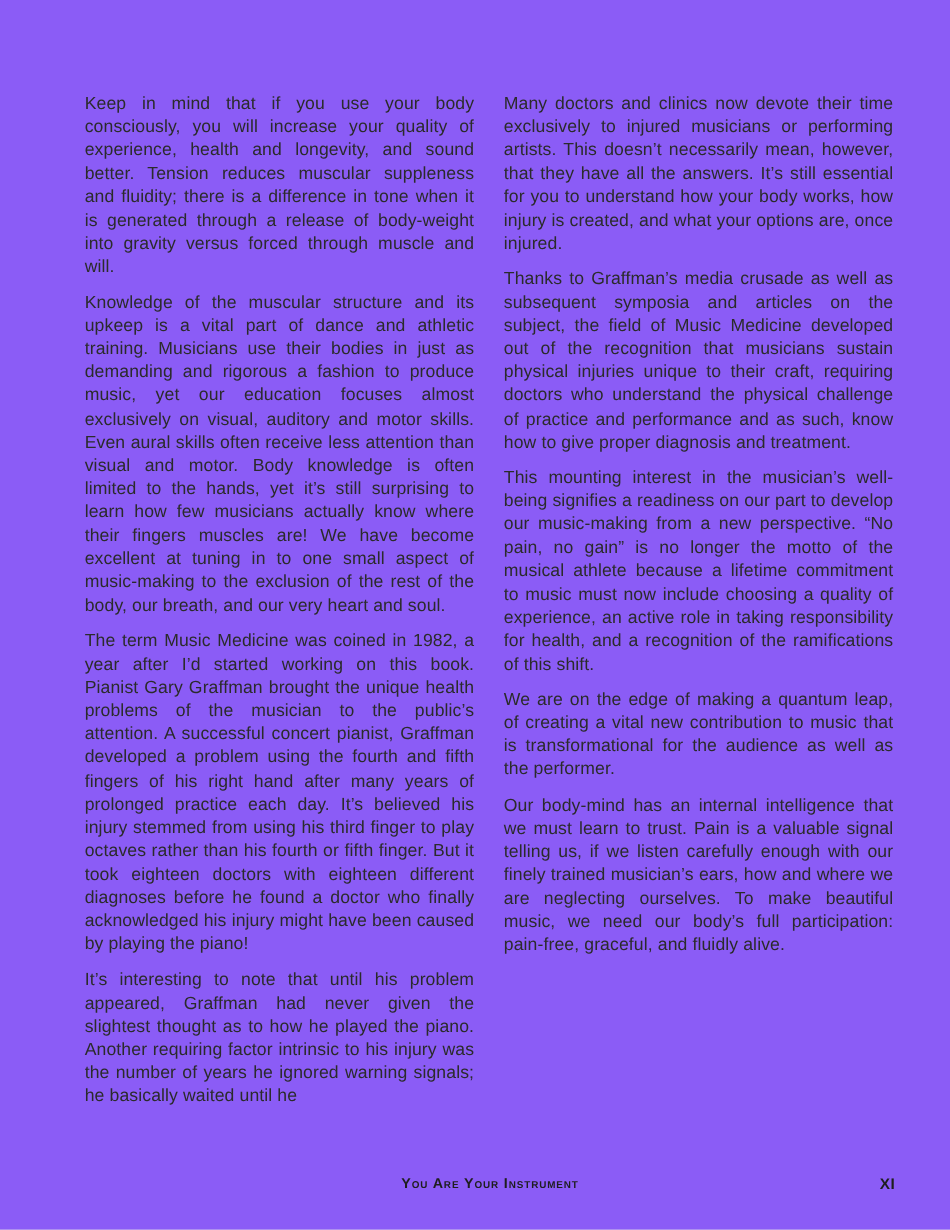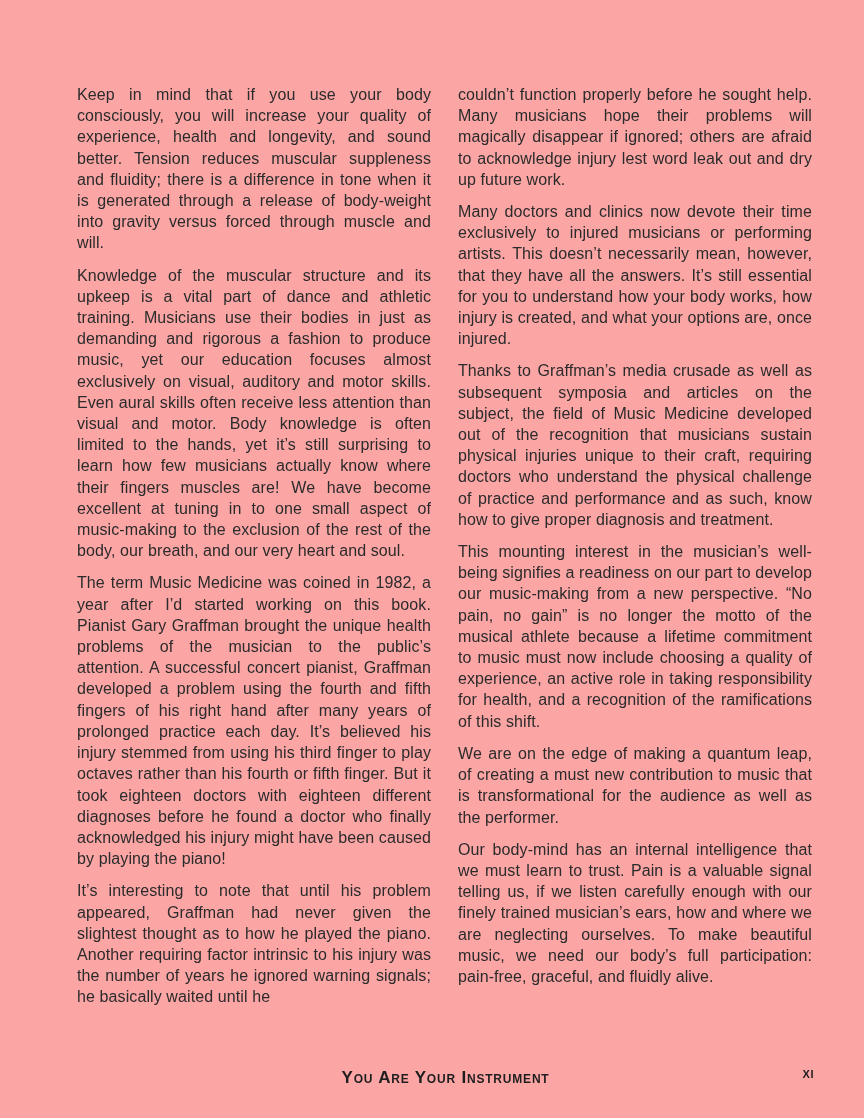--- a/index.html
+++ b/index.html
@@ -5,21 +5,21 @@
   html, body {
     margin: 0;
     padding: 0;
     background: #e8e8e8;
   }
   .page {
     position: relative;
     width: 864px;
     height: 1118px;
     margin: 0 auto;
-    background: #fca5a5;
+    background: #8b5cf6;
     font-family: "Liberation Sans", sans-serif;
     color: #2b2b2b;
     overflow: hidden;
   }
   .content {
     position: absolute;
     left: 77px;
     top: 84px;
     width: 736px;
     display: flex;
@@ -44,54 +44,53 @@
     top: 1068px;
     height: 24px;
   }
   .footer .book-title {
     position: absolute;
     left: 0;
     right: 0;
     text-align: center;
     font-variant: small-caps;
     font-weight: 700;
-    font-size: 17px;
+    font-size: 13px;
     letter-spacing: 0.8px;
     color: #1e1e1e;
   }
   .footer .page-number {
     position: absolute;
     right: 0;
     top: 0;
     font-weight: 700;
-    font-size: 11px;
+    font-size: 14px;
     letter-spacing: 0.5px;
     color: #1e1e1e;
   }
 </style>
 </head>
 <body>
 
 <div class="page">
 
   <div class="content">
 
     <div class="column">
       <p>Keep in mind that if you use your body consciously, you will increase your quality of experience, health and longevity, and sound better. Tension reduces muscular suppleness and fluidity; there is a difference in tone when it is generated through a release of body-weight into gravity versus forced through muscle and will.</p>
       <p>Knowledge of the muscular structure and its upkeep is a vital part of dance and athletic training. Musicians use their bodies in just as demanding and rigorous a fashion to produce music, yet our education focuses almost exclusively on visual, auditory and motor skills. Even aural skills often receive less attention than visual and motor. Body knowledge is often limited to the hands, yet it’s still surprising to learn how few musicians actually know where their fingers muscles are! We have become excellent at tuning in to one small aspect of music-making to the exclusion of the rest of the body, our breath, and our very heart and soul.</p>
       <p>The term Music Medicine was coined in 1982, a year after I’d started working on this book. Pianist Gary Graffman brought the unique health problems of the musician to the public’s attention. A successful concert pianist, Graffman developed a problem using the fourth and fifth fingers of his right hand after many years of prolonged practice each day. It’s believed his injury stemmed from using his third finger to play octaves rather than his fourth or fifth finger. But it took eighteen doctors with eighteen different diagnoses before he found a doctor who finally acknowledged his injury might have been caused by playing the piano!</p>
       <p>It’s interesting to note that until his problem appeared, Graffman had never given the slightest thought as to how he played the piano. Another requiring factor intrinsic to his injury was the number of years he ignored warning signals; he basically waited until he</p>
     </div>
 
     <div class="column">
-      <p>couldn’t function properly before he sought help. Many musicians hope their problems will magically disappear if ignored; others are afraid to acknowledge injury lest word leak out and dry up future work.</p>
       <p>Many doctors and clinics now devote their time exclusively to injured musicians or performing artists. This doesn’t necessarily mean, however, that they have all the answers. It’s still essential for you to understand how your body works, how injury is created, and what your options are, once injured.</p>
       <p>Thanks to Graffman’s media crusade as well as subsequent symposia and articles on the subject, the field of Music Medicine developed out of the recognition that musicians sustain physical injuries unique to their craft, requiring doctors who understand the physical challenge of practice and performance and as such, know how to give proper diagnosis and treatment.</p>
       <p>This mounting interest in the musician’s well-being signifies a readiness on our part to develop our music-making from a new perspective. “No pain, no gain” is no longer the motto of the musical athlete because a lifetime commitment to music must now include choosing a quality of experience, an active role in taking responsibility for health, and a recognition of the ramifications of this shift.</p>
-      <p>We are on the edge of making a quantum leap, of creating a must new contribution to music that is transformational for the audience as well as the performer.</p>
+      <p>We are on the edge of making a quantum leap, of creating a vital new contribution to music that is transformational for the audience as well as the performer.</p>
       <p>Our body-mind has an internal intelligence that we must learn to trust. Pain is a valuable signal telling us, if we listen carefully enough with our finely trained musician’s ears, how and where we are neglecting ourselves. To make beautiful music, we need our body’s full participation: pain-free, graceful, and fluidly alive.</p>
     </div>
 
   </div>
 
   <div class="footer">
     <div class="book-title">You Are Your Instrument</div>
     <div class="page-number">XI</div>
   </div>
 

